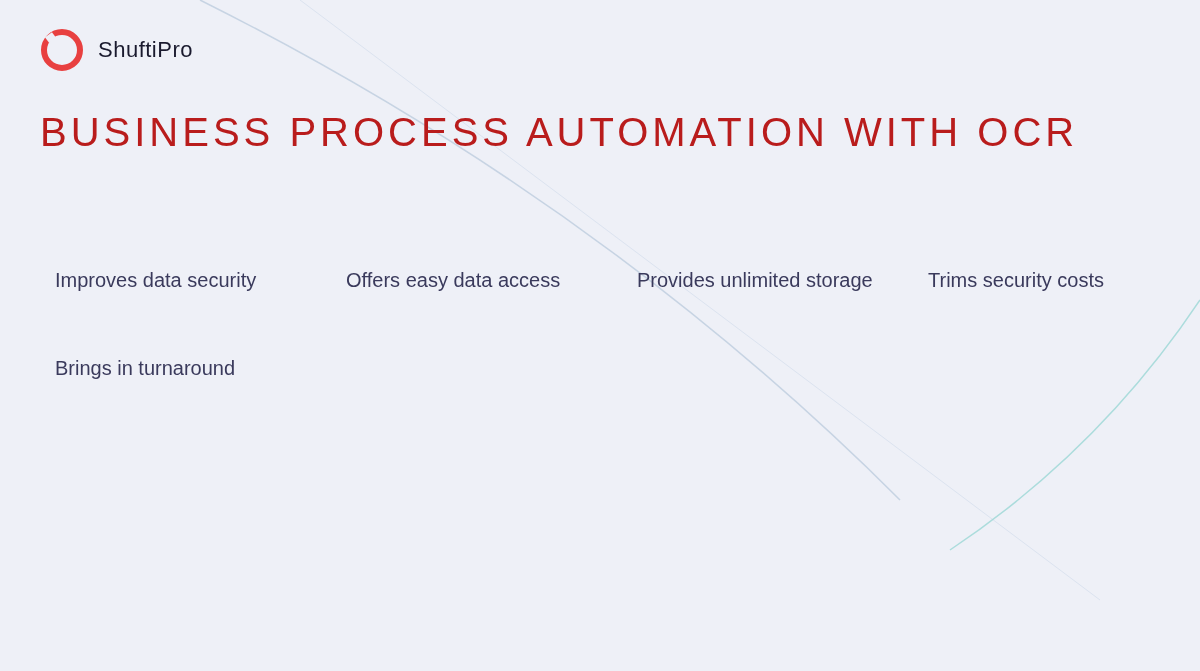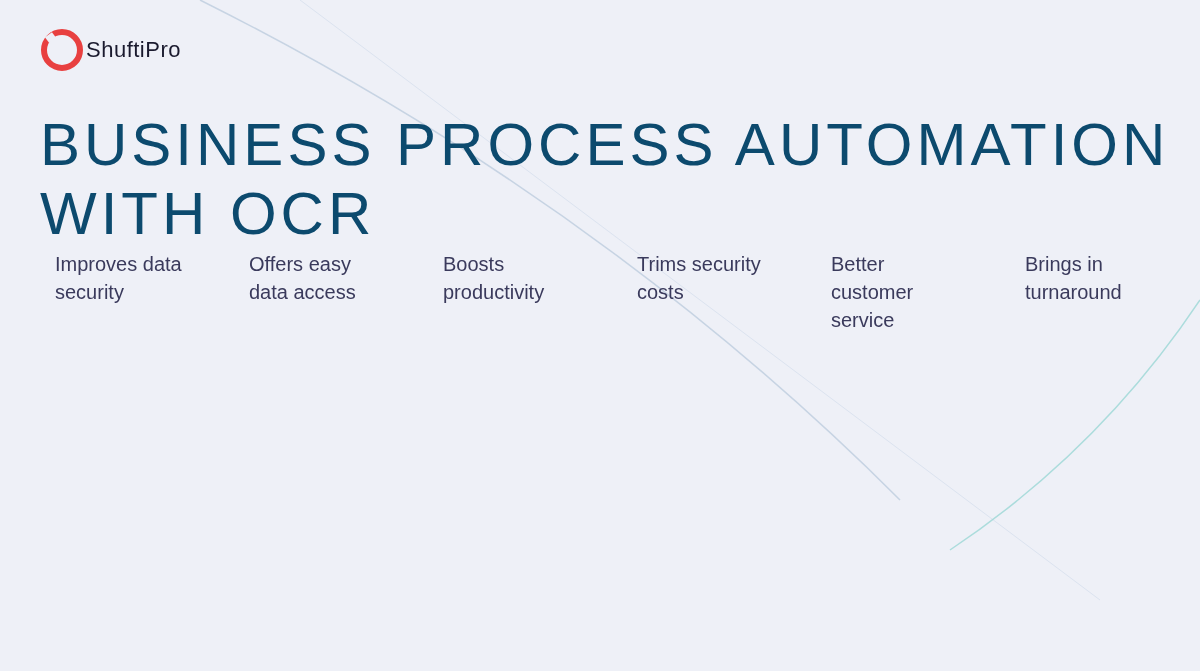--- a/index.html
+++ b/index.html
@@ -19,21 +19,21 @@
       width: 100%; height: 100%;
       pointer-events: none;
     }
 
     .header {
       position: absolute;
       top: 28px;
       left: 40px;
       display: flex;
       align-items: center;
-      gap: 2px;
+      gap: 14px;
     }
 
     .logo-icon {
       width: 44px;
       height: 44px;
     }
 
     .logo-text {
       font-size: 22px;
       font-weight: 700;
@@ -42,35 +42,35 @@
     }
 
     .logo-text span {
       font-weight: 400;
     }
 
     .main-title {
       position: absolute;
       top: 110px;
       left: 40px;
-      font-size: 60px;
+      font-size: 40px;
       font-weight: 300;
-      color: #0c4a6e;
+      color: #b91c1c;
       letter-spacing: 4px;
       text-transform: uppercase;
       font-family: 'Arial', sans-serif;
     }
 
     .grid-container {
       position: absolute;
-      top: 240px;
+      top: 256px;
       left: 40px;
       right: 20px;
       display: grid;
-      grid-template-columns: repeat(6, 1fr);
+      grid-template-columns: repeat(4, 1fr);
       grid-template-rows: auto auto;
       gap: 40px 24px;
     }
 
     .grid-item {
       padding: 10px 15px;
       font-size: 20px;
       font-weight: 400;
       color: #3a3a5c;
       line-height: 1.4;
@@ -99,18 +99,17 @@
     <span>Shufti</span><span style="font-weight:300;">Pro</span>
   </span>
 </div>
 
 <h1 class="main-title">BUSINESS PROCESS AUTOMATION WITH OCR</h1>
 
 <div class="grid-container">
 
   <div class="grid-item">Improves data security</div>
   <div class="grid-item">Offers easy data access</div>
-  <div class="grid-item">Boosts productivity</div>
+  <div class="grid-item">Provides unlimited storage</div>
   <div class="grid-item">Trims security costs</div>
 
-  <div class="grid-item">Better customer service</div>
   <div class="grid-item">Brings in turnaround</div>
 </div>
 
 </body></html>

